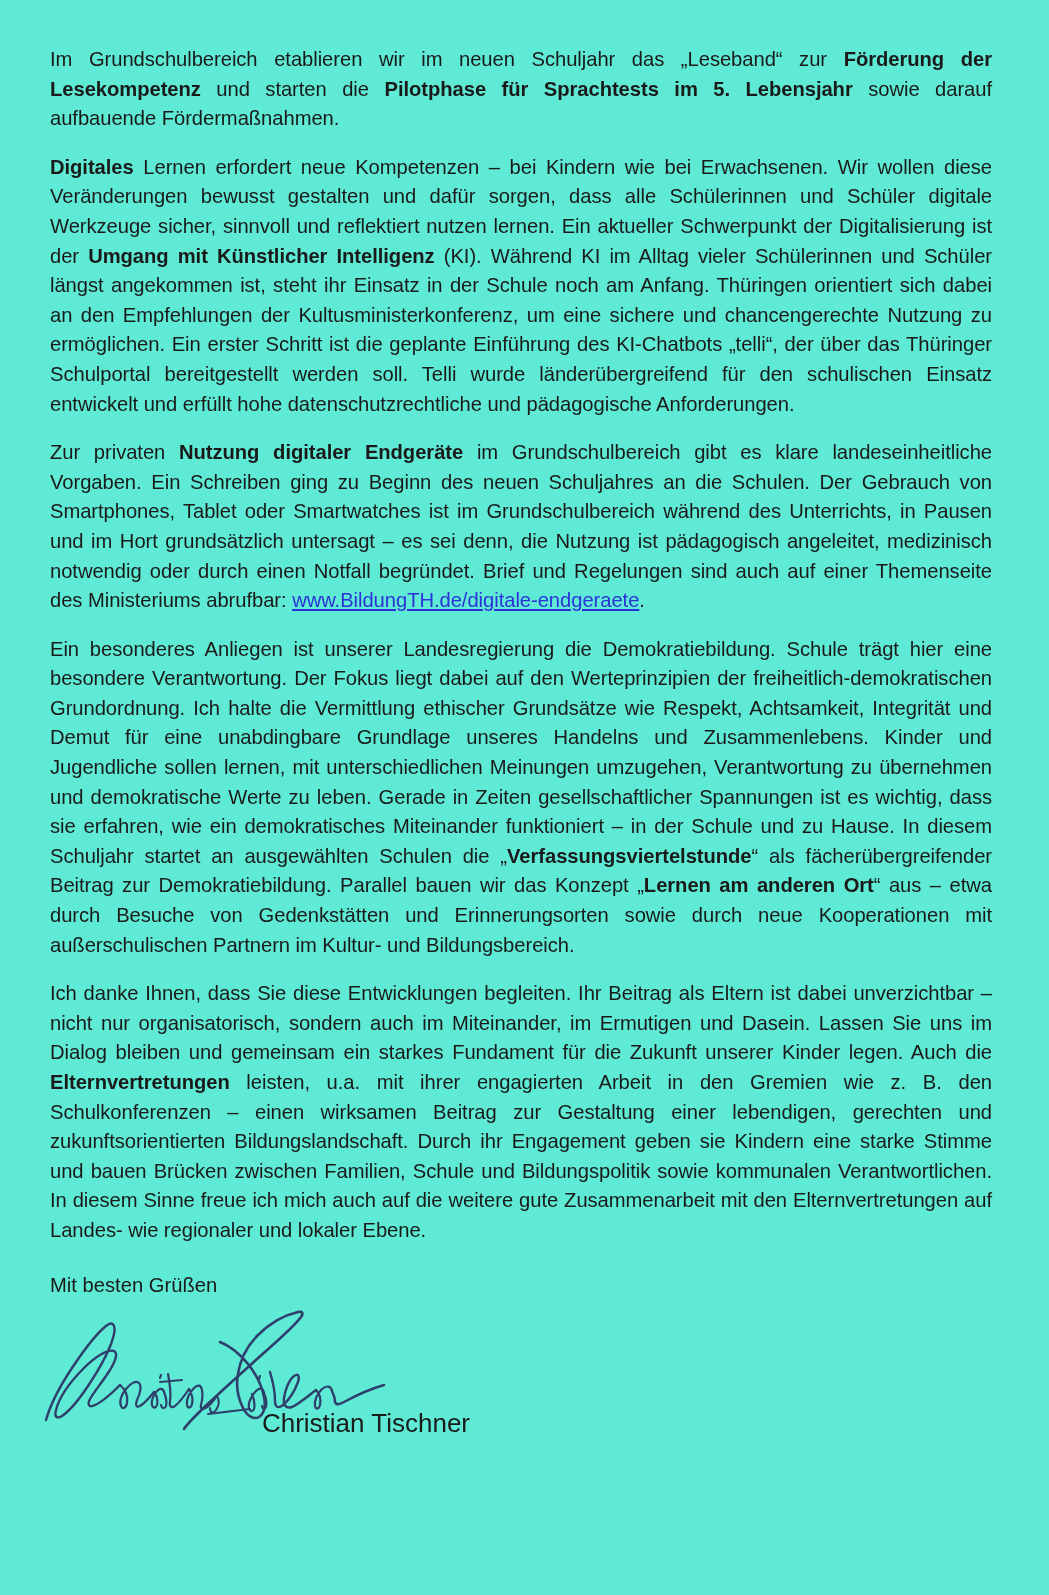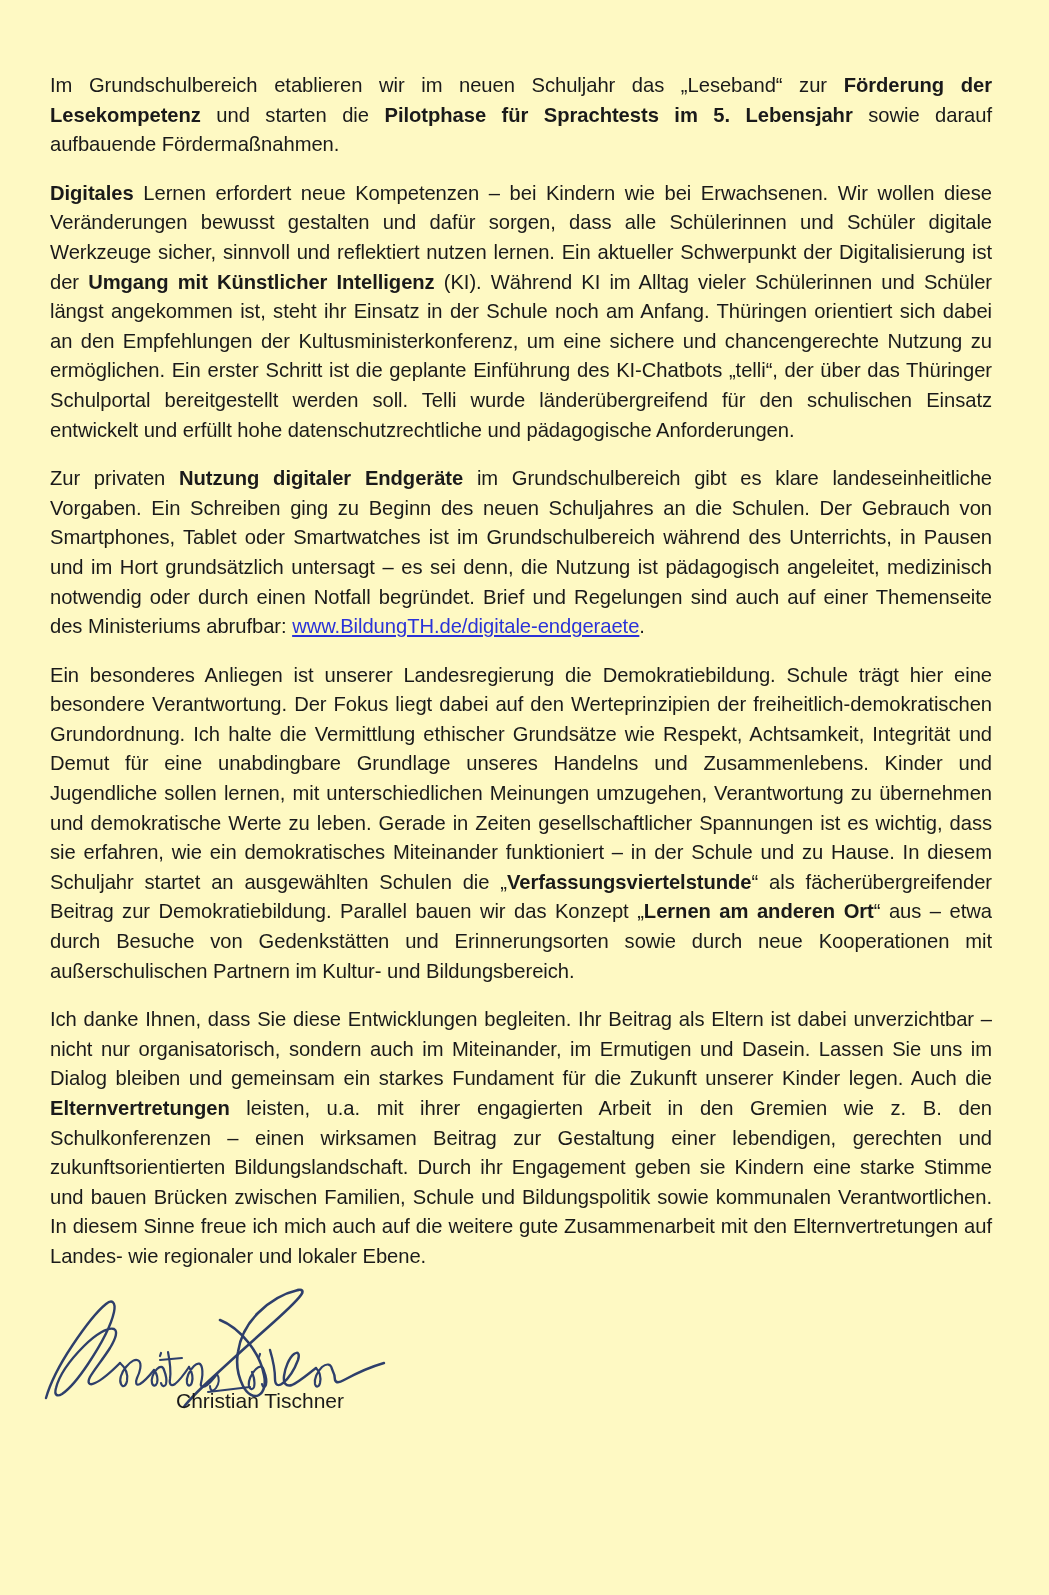--- a/index.html
+++ b/index.html
@@ -12,24 +12,24 @@
     width: 1049px;
     height: 1595px;
     font-family: "Liberation Sans", sans-serif;
     color: #1a1a1a;
     -webkit-font-smoothing: antialiased;
   }
   #page {
     position: relative;
     width: 1049px;
     height: 1595px;
-    background: #fef9c3;
+    background: #5eead4;
     overflow: hidden;
     box-sizing: border-box;
-    padding: 71px 57px 0 50px;
+    padding: 45px 57px 0 50px;
   }
   .letter-body {
     width: 942px;
   }
   p.para {
     margin: 0 0 19px 0;
     font-size: 20.2px;
     line-height: 29.6px;
     text-align: justify;
     text-justify: inter-word;
@@ -64,23 +64,23 @@
   .signature-svg {
     position: absolute;
     left: -10px;
     top: 0;
     width: 350px;
     height: 132px;
     display: block;
   }
   .signer-name {
     margin: 0;
-    font-size: 21px;
+    font-size: 26px;
     line-height: 26px;
-    text-align: center;
+    text-align: right;
     color: #1a1a1a;
     position: relative;
     z-index: 2;
   }
   .spacer-sm { height: 6px; }
 </style>
 </head>
 <body>
 
 <div id="page">
@@ -92,20 +92,21 @@
 
     <p class="para"><span>Zur privaten </span><b>Nutzung digitaler Endgeräte</b><span> im Grundschulbereich gibt es klare landeseinheitliche Vorgaben. Ein Schreiben ging zu Beginn des neuen Schuljahres an die Schulen. Der Gebrauch von Smartphones, Tablet oder Smartwatches ist im Grundschulbereich während des Unterrichts, in Pausen und im Hort grundsätzlich untersagt – es sei denn, die Nutzung ist pädagogisch angeleitet, medizinisch notwendig oder durch einen Notfall begründet. Brief und Regelungen sind auch auf einer Themenseite des Ministeriums abrufbar: </span><a class="doc-link" href="#">www.BildungTH.de/digitale-endgeraete</a><span>.</span></p>
 
     <p class="para"><span>Ein besonderes Anliegen ist unserer Landesregierung die Demokratiebildung. Schule trägt hier eine besondere Verantwortung. Der Fokus liegt dabei auf den Werteprinzipien der freiheitlich-demokratischen Grundordnung. Ich halte die Vermittlung ethischer Grundsätze wie Respekt, Achtsamkeit, Integrität und Demut für eine unabdingbare Grundlage unseres Handelns und Zusammenlebens. Kinder und Jugendliche sollen lernen, mit unterschiedlichen Meinungen umzugehen, Verantwortung zu übernehmen und demokratische Werte zu leben. Gerade in Zeiten gesellschaftlicher Spannungen ist es wichtig, dass sie erfahren, wie ein demokratisches Miteinander funktioniert – in der Schule und zu Hause. In diesem Schuljahr startet an ausgewählten Schulen die „</span><b>Verfassungsviertelstunde</b><span>“ als fächerübergreifender Beitrag zur Demokratiebildung. Parallel bauen wir das Konzept „</span><b>Lernen am anderen Ort</b><span>“ aus – etwa durch Besuche von Gedenkstätten und Erinnerungsorten sowie durch neue Kooperationen mit außerschulischen Partnern im Kultur- und Bildungsbereich.</span></p>
 
     <p class="para"><span>Ich danke Ihnen, dass Sie diese Entwicklungen begleiten. Ihr Beitrag als Eltern ist dabei unverzichtbar – nicht nur organisatorisch, sondern auch im Miteinander, im Ermutigen und Dasein. Lassen Sie uns im Dialog bleiben und gemeinsam ein starkes Fundament für die Zukunft unserer Kinder legen. Auch die </span><b>Elternvertretungen</b><span> leisten, u.a. mit ihrer engagierten Arbeit in den Gremien wie z. B. den Schulkonferenzen – einen wirksamen Beitrag zur Gestaltung einer lebendigen, gerechten und zukunftsorientierten Bildungslandschaft. Durch ihr Engagement geben sie Kindern eine starke Stimme und bauen Brücken zwischen Familien, Schule und Bildungspolitik sowie kommunalen Verantwortlichen. In diesem Sinne freue ich mich auch auf die weitere gute Zusammenarbeit mit den Elternvertretungen auf Landes- wie regionaler und lokaler Ebene.</span></p>
 
 
     <div class="spacer-sm"></div>
 
+    <p class="closing">Mit besten Grüßen</p>
 
     <div class="signature-block">
       <svg class="signature-svg" viewBox="0 0 350 132" xmlns="http://www.w3.org/2000/svg" aria-hidden="true">
         <g fill="none" stroke="#2e3f6b" stroke-linecap="round" stroke-linejoin="round">
           <path d="M6 118 C10 104, 20 84, 32 66 C44 48, 56 32, 66 24 C72 19, 76 22, 74 32 C71 46, 60 66, 48 84 C38 99, 28 110, 22 114 C17 117, 14 115, 16 108 C19 96, 30 80, 44 66 C56 54, 68 47, 74 49 C78 51, 76 58, 70 68 C63 79, 54 90, 50 97 C47 103, 49 106, 55 103 C62 100, 72 91, 80 83" stroke-width="2.4"></path>
           <path d="M80 83 C86 88, 88 95, 87 101 C86 106, 83 108, 81 104 C79 100, 81 93, 86 87 C91 81, 96 78, 99 81 C102 84, 100 92, 97 98 C95 103, 96 106, 100 104 C105 101, 110 95, 114 90" stroke-width="2.2"></path>
           <path d="M114 90 C117 94, 118 99, 117 103 C116 106, 113 107, 112 103 C111 99, 113 93, 117 89 C120 86, 123 86, 124 90" stroke-width="2.2"></path>
           <path d="M120 76 L121 73" stroke-width="2.2"></path>
           <path d="M124 90 C126 95, 127 100, 126 104 C125 107, 122 107, 121 103" stroke-width="2.2"></path>
           <path d="M128 72 C130 82, 131 92, 130 99 C129 104, 131 107, 135 104 C140 100, 145 93, 149 87" stroke-width="2.2"></path>

